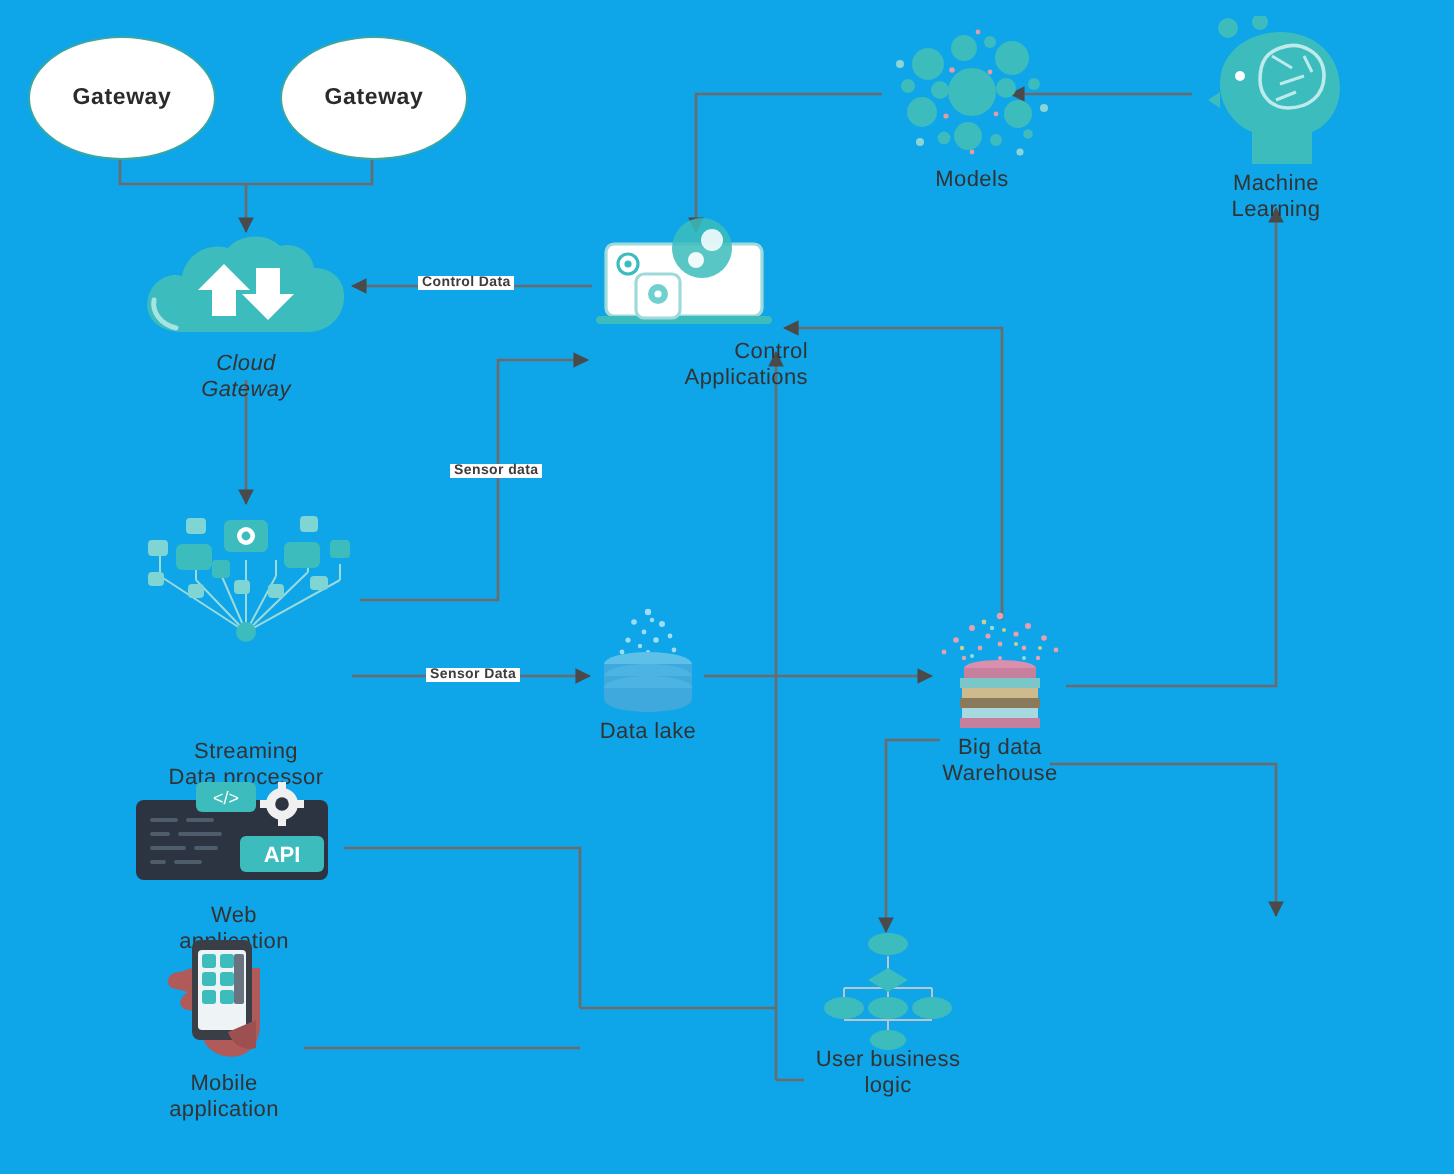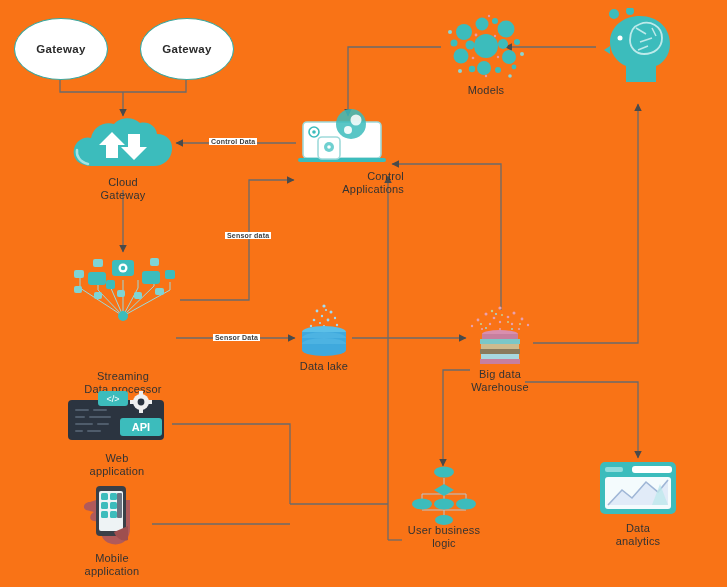--- a/index.html
+++ b/index.html
@@ -1,20 +1,20 @@
 <!DOCTYPE html>
 <html><head>
 <meta charset="utf-8">
 <style>
   html,body{margin:0;padding:0;background:#ffffff;}
   body{font-family:"Liberation Sans", sans-serif;}
   #canvas{
     position:relative;
     width:727px;height:587px;
-    background:#f97316;
+    background:#0ea5e9;
     overflow:hidden;
   }
   #wires{position:absolute;left:0;top:0;width:727px;height:587px;}
   .node{position:absolute;}
   .node .label{
     position:absolute;left:50%;transform:translateX(-50%);
     text-align:center;
     color:#333333;
     font-size:11px;
     line-height:13px;
@@ -95,21 +95,21 @@
   </svg>
 
   <div class="node" style="left:14px;top:18px;width:92px;height:60px;">
     <div class="ellipse-node" style="width:92px;height:60px;">Gateway</div>
   </div>
 
   <div class="node" style="left:140px;top:18px;width:92px;height:60px;">
     <div class="ellipse-node" style="width:92px;height:60px;">Gateway</div>
   </div>
 
-  <div class="node" style="left:68px;top:114px;width:110px;height:92px;">
+  <div class="node" style="left:68px;top:114px;width:110px;height:92px;font-style:italic;">
     <svg width="110" height="60" viewBox="0 0 110 60">
       <path d="M24,52 C10,52 4,44 6,35 C8,26 17,22 23,24 C25,13 36,7 46,10 C52,3 65,2 72,9 C80,7 88,12 89,20 C99,20 105,27 104,36 C103,46 95,52 86,52 Z" fill="#3cbcbc"></path>
       <path d="M20,50 C12,48 8,42 9,36" stroke="#a6e3e3" stroke-width="2.5" fill="none" stroke-linecap="round"></path>
       <path d="M40,46 L40,33 L33,33 L46,20 L59,33 L52,33 L52,46 Z" fill="#ffffff" transform="translate(-2,-2)"></path>
       <path d="M62,18 L62,31 L69,31 L56,44 L43,31 L50,31 L50,18 Z" fill="#ffffff" transform="translate(10,2)"></path>
     </svg>
     <div class="label" style="top:62px;width:110px;">Cloud
 Gateway</div>
   </div>
 
@@ -199,20 +199,22 @@
       <path d="M30,74 L30,58 C20,54 14,44 14,34 C14,18 28,8 44,8 C62,8 74,20 74,36 C74,48 66,56 60,58 L60,74 Z" fill="#3cbcbc"></path>
       <path d="M44,16 C54,12 66,18 66,30 C66,40 58,46 48,46 C40,46 34,40 34,32 C34,22 38,18 44,16 Z" fill="none" stroke="#bdeaea" stroke-width="1.8"></path>
       <path d="M40,20 L50,26 M44,34 L56,30 M42,42 L52,38 M56,20 L60,28" stroke="#bdeaea" stroke-width="1.5" fill="none"></path>
       <circle cx="24" cy="30" r="2.5" fill="#ffffff"></circle>
       <path d="M14,38 L8,42 L14,46" fill="#3cbcbc"></path>
       <g fill="#3cbcbc">
         <path d="M18,6 m-5,0 a5,5 0 1,0 10,0 a5,5 0 1,0 -10,0"></path>
         <path d="M34,3 m-4,0 a4,4 0 1,0 8,0 a4,4 0 1,0 -8,0"></path>
       </g>
     </svg>
+    <div class="label" style="top:78px;width:110px;">Machine
+Learning</div>
   </div>
 
   <div class="node" style="left:464px;top:304px;width:72px;height:90px;">
     <svg width="72" height="64" viewBox="0 0 72 64">
       <g>
         <g fill="#e8a0b0">
           <circle cx="36" cy="4" r="1.6"></circle>
             <circle cx="22" cy="10" r="1.5"></circle>
             <circle cx="50" cy="9" r="1.5"></circle>
           <circle cx="14" cy="16" r="1.4"></circle>
@@ -303,21 +305,21 @@
         <rect x="68" y="12" width="5" height="4"></rect>
           <rect x="85" y="12" width="5" height="4"></rect>
       </g>
       <rect x="58" y="30" width="42" height="18" rx="3" fill="#3cbcbc"></rect>
       <text x="79" y="43" font-size="11" font-weight="bold" fill="#ffffff" text-anchor="middle" font-family="Liberation Sans, sans-serif">API</text>
     </svg>
     <div class="label" style="top:64px;width:110px;">Web
 application</div>
   </div>
 
-  <div class="node" style="left:70px;top:480px;width:84px;height:100px;">
+  <div class="node" style="left:70px;top:464px;width:84px;height:100px;">
     <svg width="84" height="72" viewBox="0 0 84 72">
       <path d="M20,22 C14,22 12,28 16,30 L24,32 C20,34 18,40 24,41 L30,42 C26,45 26,50 32,51 C30,56 34,62 42,64 C52,66 60,60 60,48 L60,20 L26,20 Z" fill="#b05a5a"></path>
       <rect x="26" y="6" width="30" height="50" rx="4" fill="#3a3f47"></rect>
       <rect x="29" y="11" width="24" height="40" rx="2" fill="#eef3f5"></rect>
       <g fill="#3cbcbc">
         <rect x="31" y="13" width="7" height="7" rx="1.5"></rect>
         <rect x="40" y="13" width="7" height="7" rx="1.5"></rect>
         <rect x="31" y="22" width="7" height="7" rx="1.5"></rect>
         <rect x="40" y="22" width="7" height="7" rx="1.5"></rect>
         <rect x="31" y="31" width="7" height="7" rx="1.5"></rect>
@@ -342,31 +344,18 @@
       <path d="M40,20 L50,26 L40,32 L30,26 Z" fill="#3cbcbc"></path>
       <ellipse cx="18" cy="40" rx="10" ry="5.5" fill="#3cbcbc"></ellipse>
       <ellipse cx="40" cy="40" rx="10" ry="5.5" fill="#3cbcbc"></ellipse>
       <ellipse cx="62" cy="40" rx="10" ry="5.5" fill="#3cbcbc"></ellipse>
       <ellipse cx="40" cy="56" rx="9" ry="5" fill="#3cbcbc"></ellipse>
     </svg>
     <div class="label" style="top:60px;width:120px;">User business
 logic</div>
   </div>
 
-  <div class="node" style="left:596px;top:458px;width:84px;height:92px;">
-    <svg width="84" height="64" viewBox="0 0 84 64">
-      <rect x="4" y="4" width="76" height="52" rx="5" fill="#3cbcbc"></rect>
-      <rect x="9" y="9" width="18" height="5" rx="2" fill="#8fdcdc"></rect>
-      <rect x="36" y="8" width="40" height="7" rx="3" fill="#ffffff"></rect>
-      <rect x="9" y="19" width="66" height="32" rx="3" fill="#f4fbfd"></rect>
-      <path d="M12,47 L26,32 L36,40 L50,24 L62,34 L72,22 L72,47 Z" fill="#dbe6f5" opacity="0.75"></path>
-      <path d="M12,47 L26,32 L36,40 L50,24 L62,34 L72,22" stroke="#9fb6d6" stroke-width="1.6" fill="none"></path>
-      <path d="M56,47 L64,26 L72,47 Z" fill="#bfe8ec" opacity="0.8"></path>
-    </svg>
-    <div class="label" style="top:64px;width:100px;">Data
-analytics</div>
-  </div>
 
   <div class="edge-label" style="left:209px;top:138px;">Control Data</div>
   <div class="edge-label" style="left:225px;top:232px;">Sensor data</div>
   <div class="edge-label" style="left:213px;top:334px;">Sensor Data</div>
 
 </div>
 
 </body></html>

